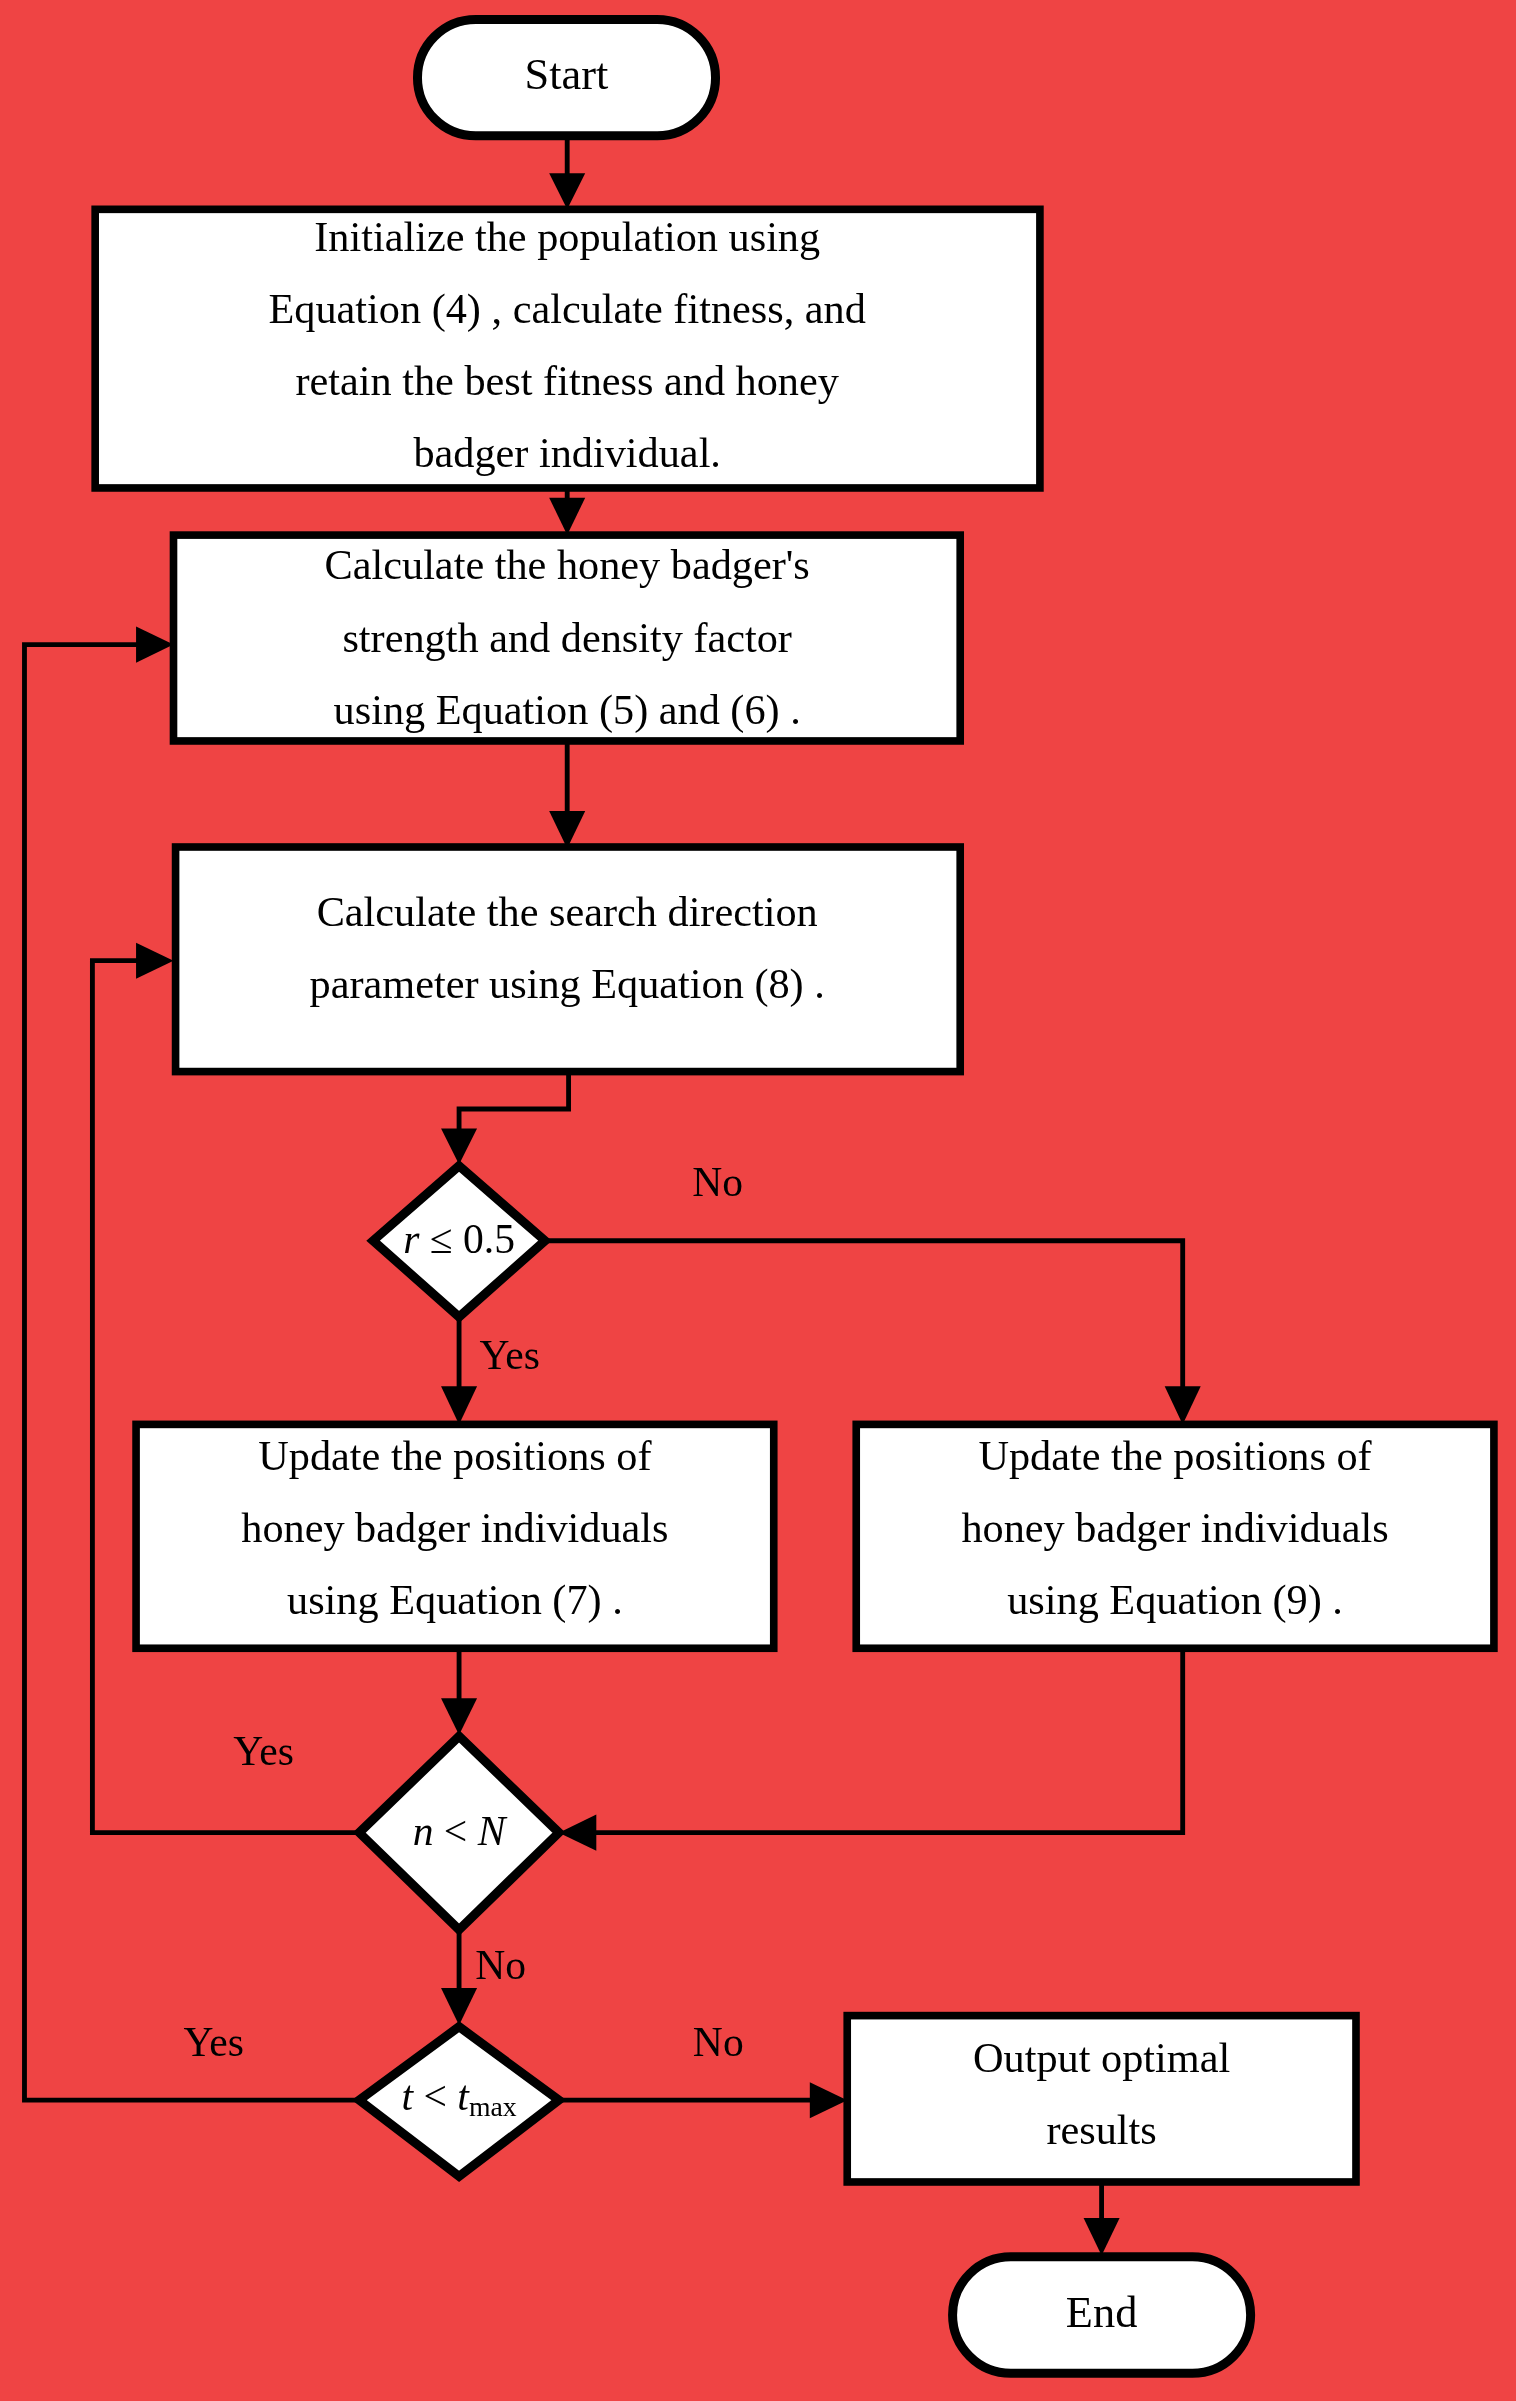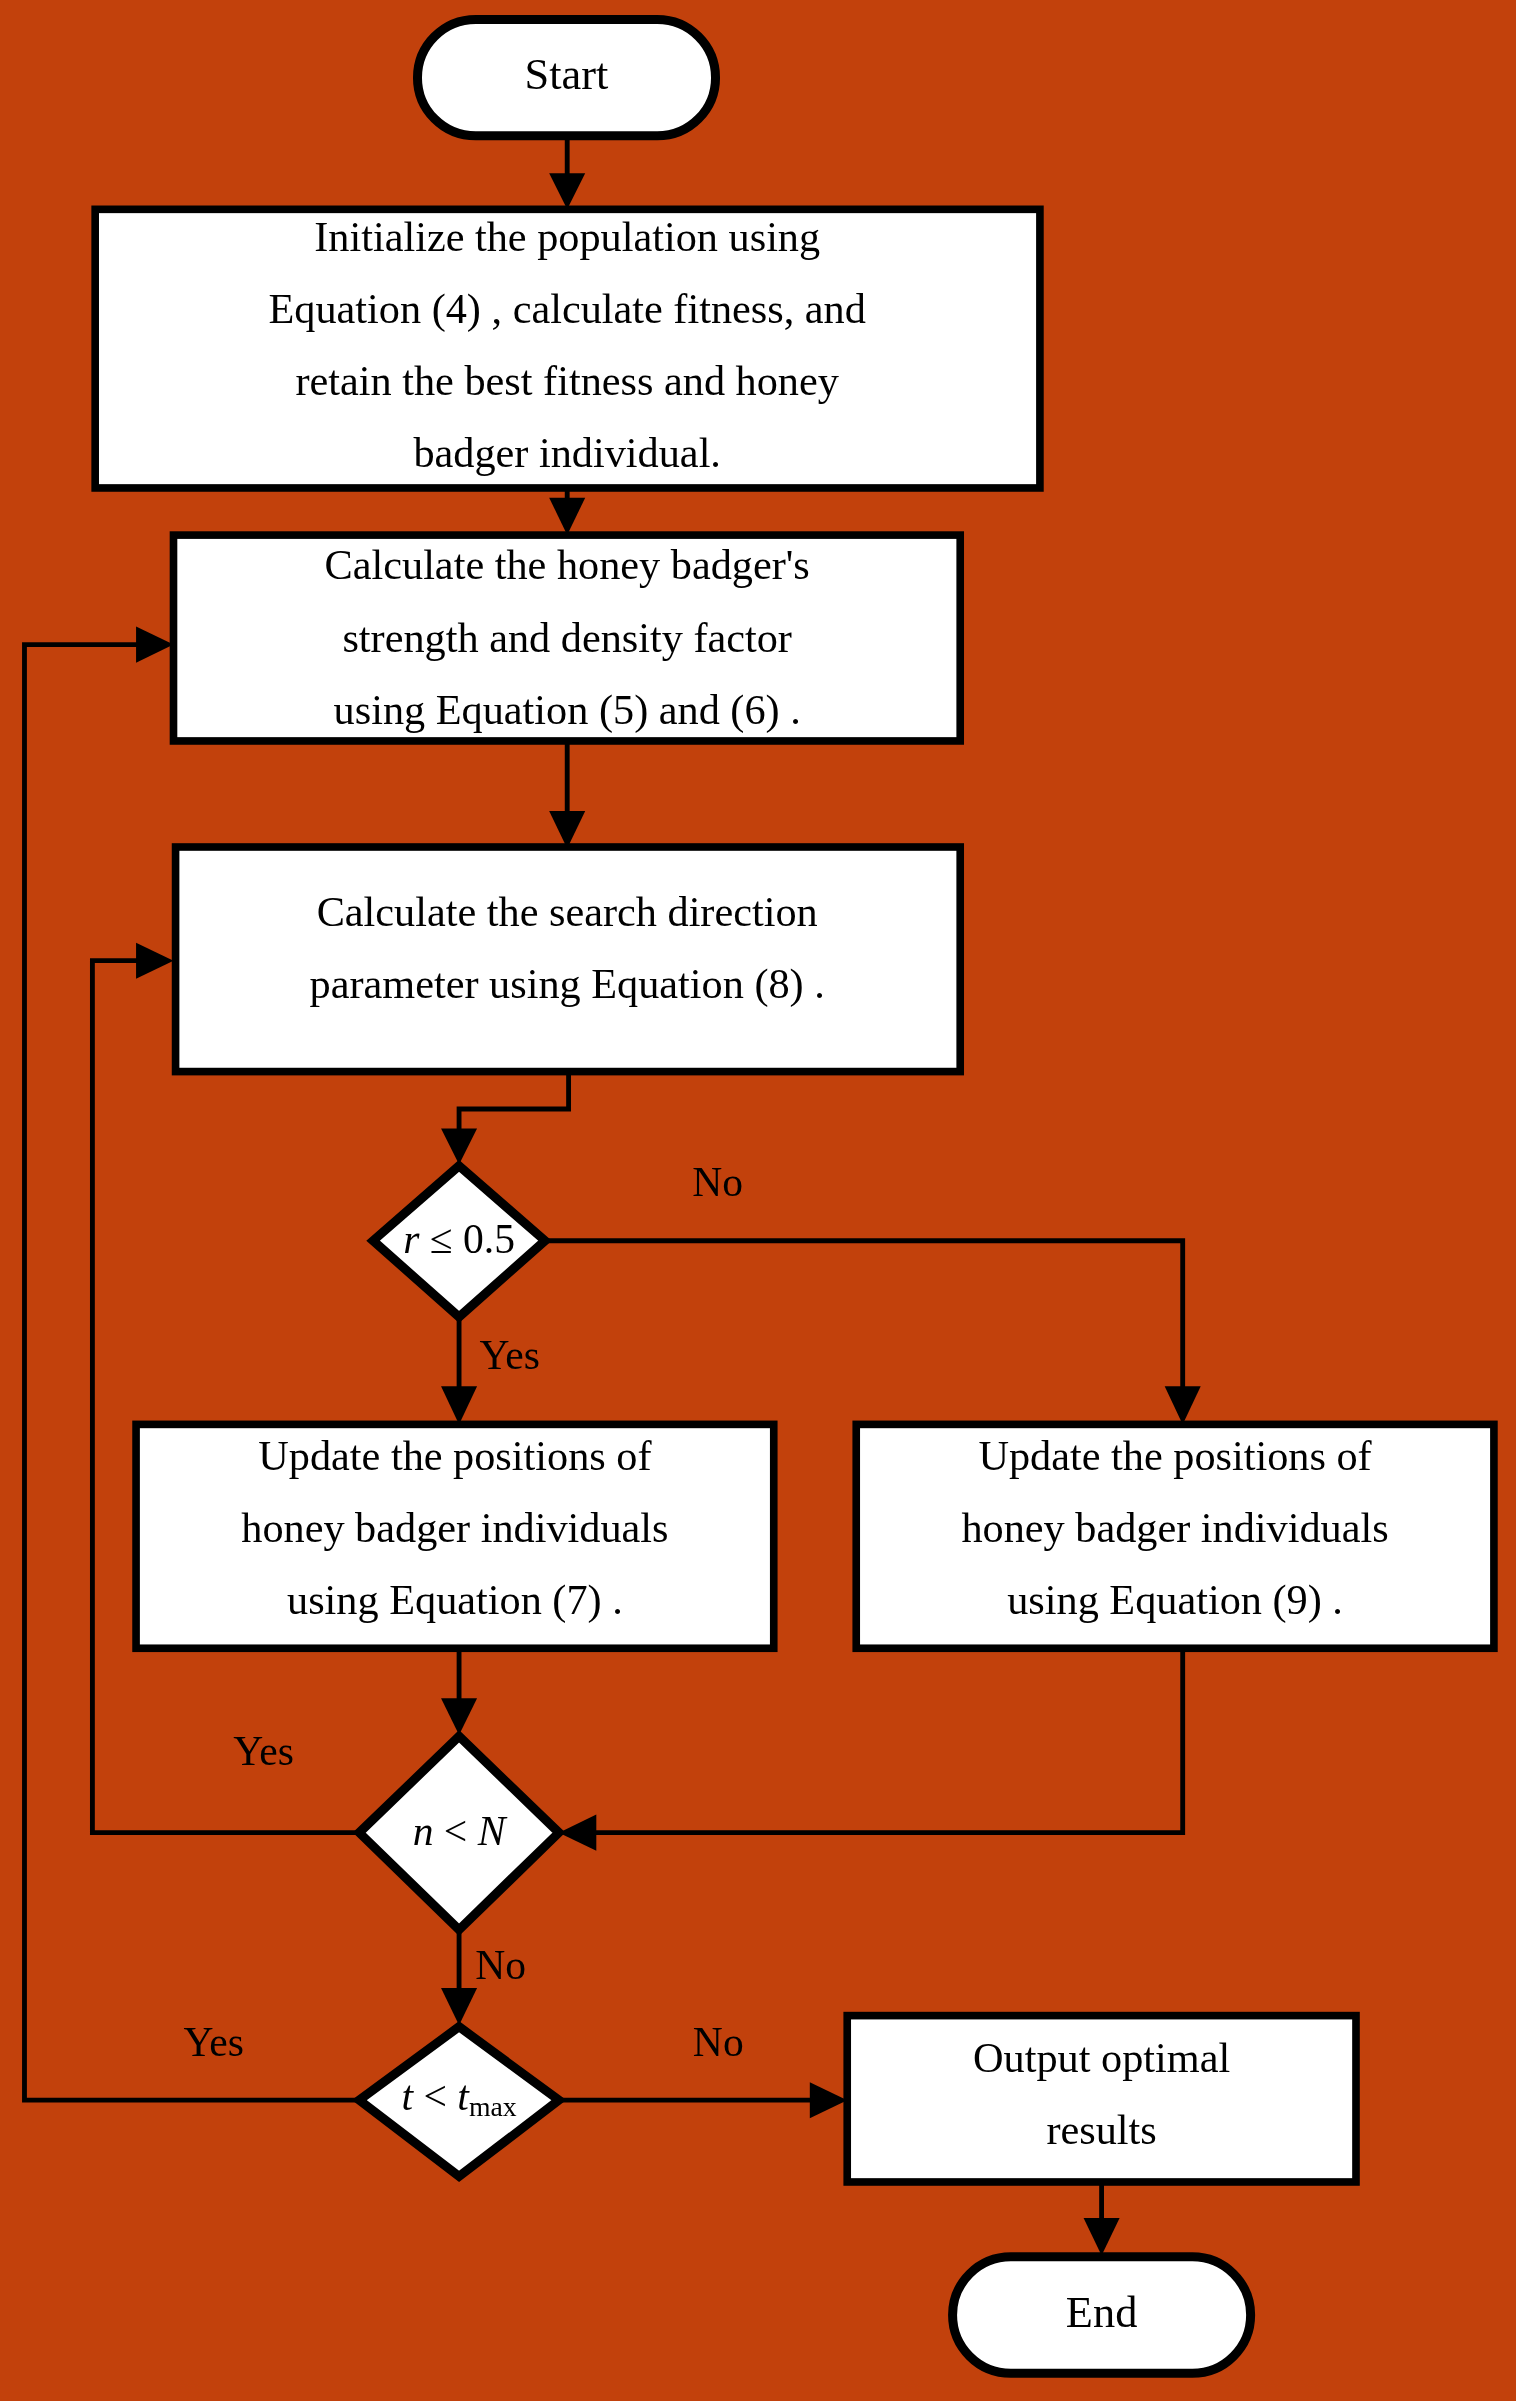--- a/index.html
+++ b/index.html
@@ -10,21 +10,21 @@
   body {
     width: 1517px;
     height: 2401px;
     font-family: "Liberation Serif", "DejaVu Serif", serif;
     overflow: hidden;
   }
   #flow-root {
     position: relative;
     width: 1517px;
     height: 2401px;
-    background: #c2410c;
+    background: #ef4444;
   }
   svg.flow {
     display: block;
     width: 1517px;
     height: 2401px;
   }
   
   .shape {
     fill: #ffffff;
     stroke: #000000;

